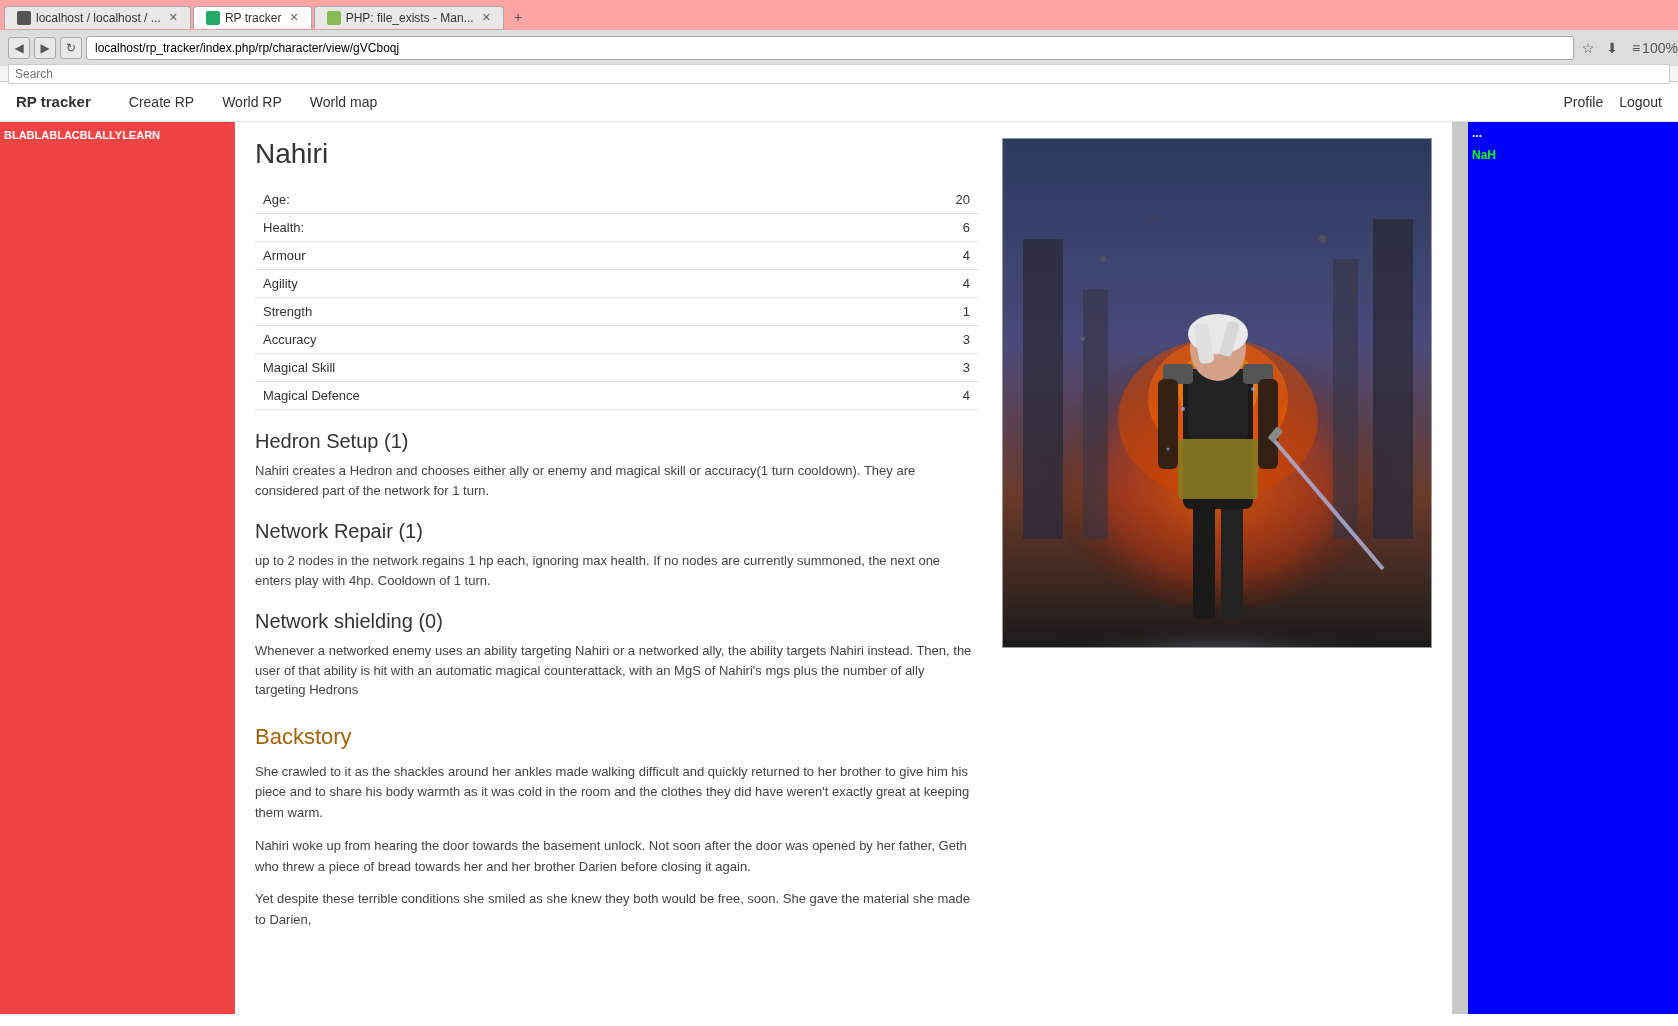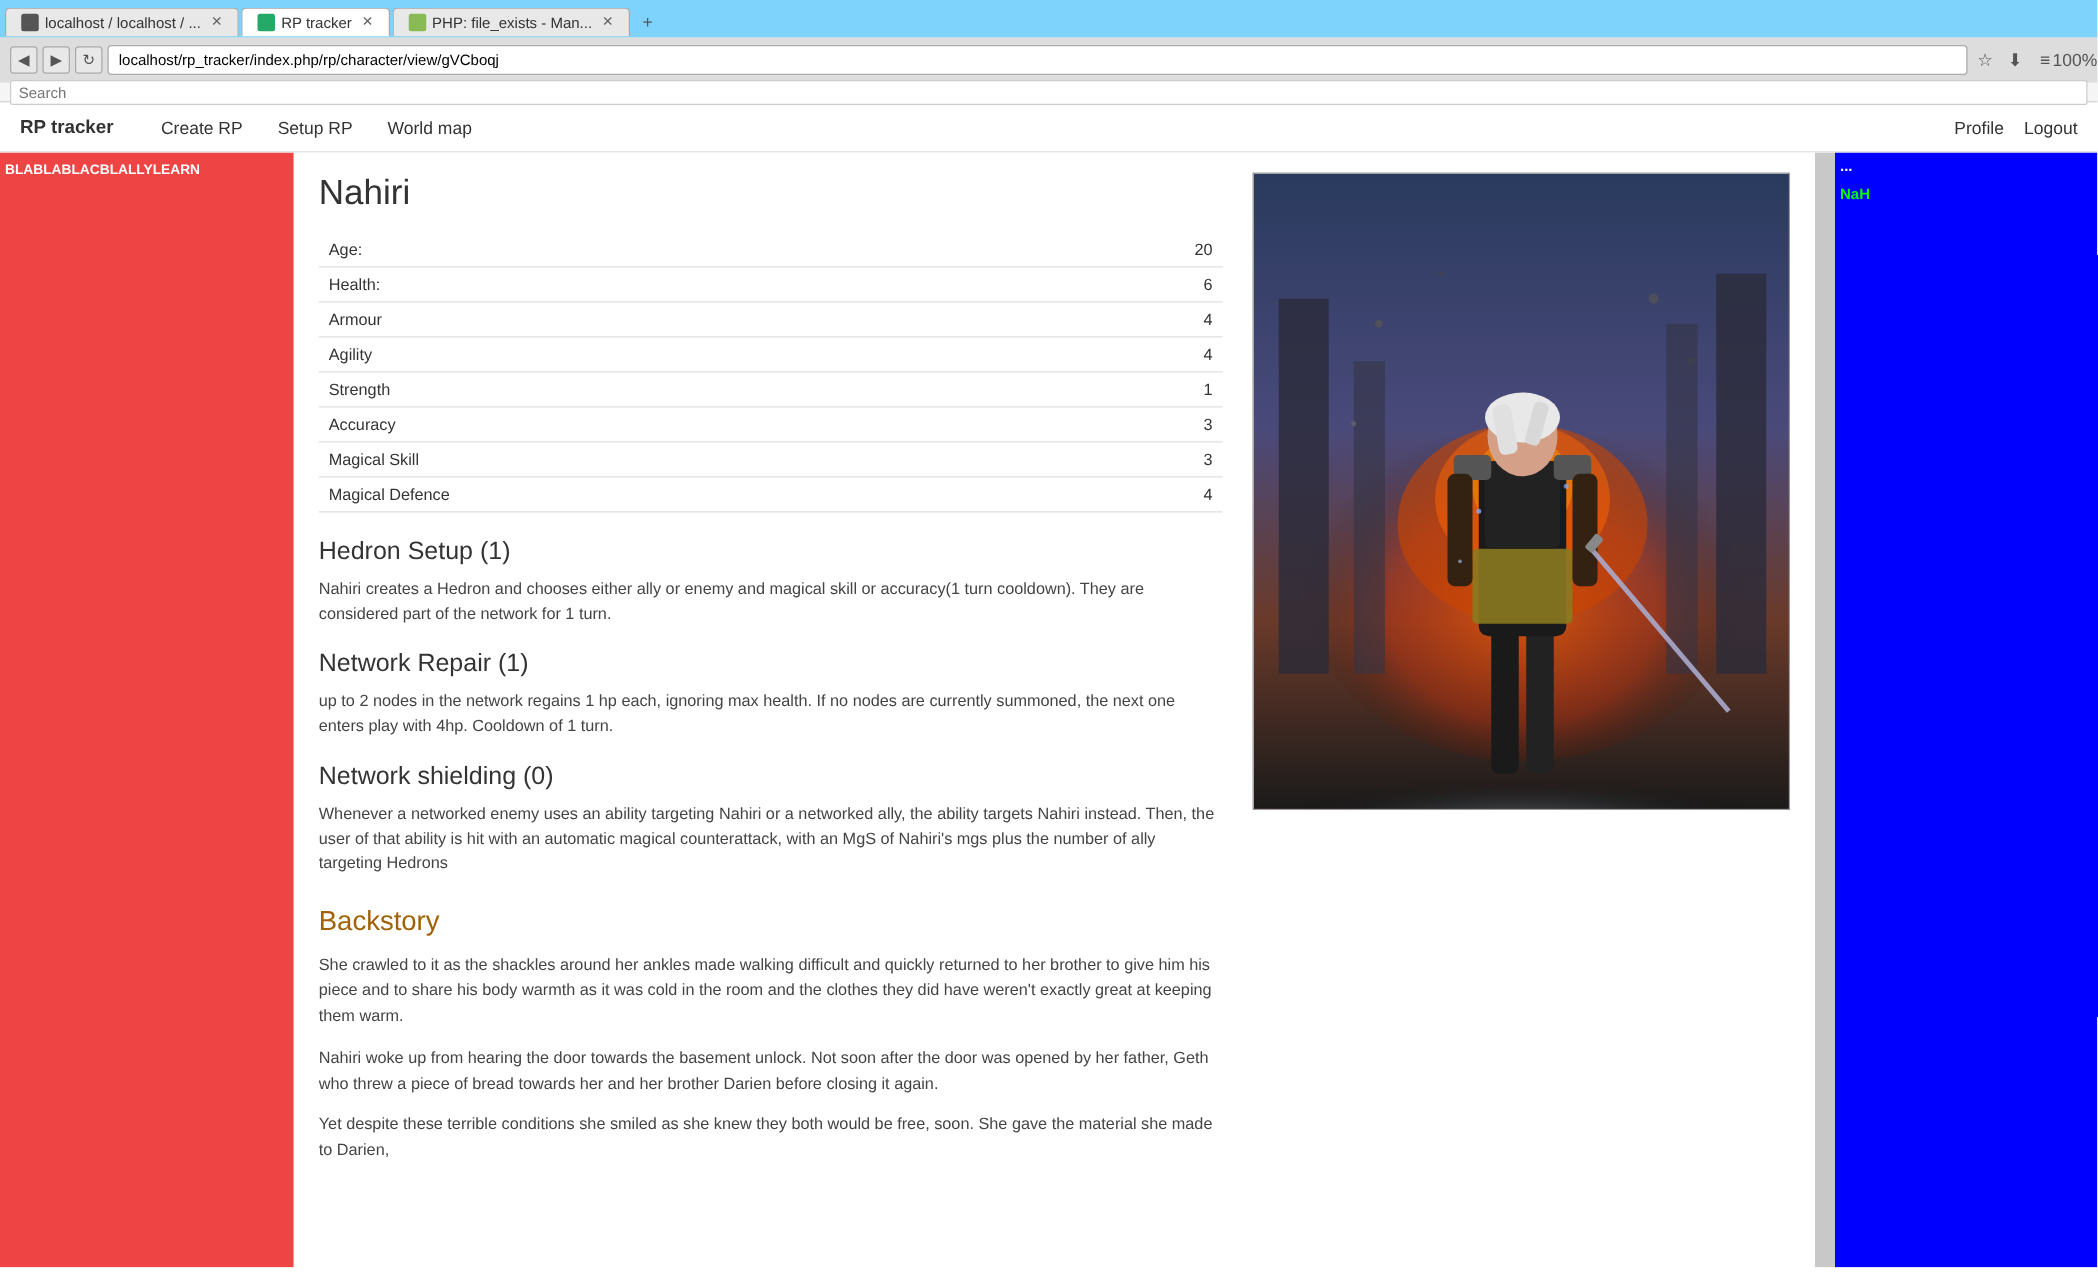--- a/index.html
+++ b/index.html
@@ -1,20 +1,20 @@
 <!DOCTYPE html>
 <html><head>
   <meta charset="utf-8">
   <style>
     * { margin: 0; padding: 0; box-sizing: border-box; }
     body { font-family: Arial, sans-serif; font-size: 14px; background: #fff; color: #333; }
 
     
     .browser-chrome { background: #ddd; }
-    .tab-bar { display: flex; align-items: center; background: #7dd3fc; padding: 4px 4px 0; height: 30px; }
+    .tab-bar { display: flex; align-items: center; background: #fca5a5; padding: 4px 4px 0; height: 30px; }
     .tab { display: flex; align-items: center; padding: 4px 12px; border-radius: 4px 4px 0 0; font-size: 12px; cursor: pointer; background: #e8e8e8; margin-right: 2px; border: 1px solid #aaa; border-bottom: none; }
     .tab.active { background: #fff; }
     .tab .favicon { width: 14px; height: 14px; margin-right: 5px; background: #555; border-radius: 2px; display: inline-block; }
     .tab .close-btn { margin-left: 8px; color: #666; font-size: 11px; cursor: pointer; }
     .tab-add { padding: 4px 8px; font-size: 14px; color: #555; cursor: pointer; background: none; border: none; }
 
     .address-bar-row { display: flex; align-items: center; background: #ddd; padding: 4px 8px; gap: 4px; height: 36px; }
     .nav-btn { width: 22px; height: 22px; border: 1px solid #aaa; background: #e8e8e8; border-radius: 3px; cursor: pointer; font-size: 12px; display: flex; align-items: center; justify-content: center; color: #555; }
     .address-bar { flex: 1; height: 24px; border: 1px solid #aaa; border-radius: 3px; padding: 8px 8px; font-size: 12px; background: #fff; }
     .browser-icons { display: flex; gap: 4px; }
@@ -108,21 +108,21 @@
 
   <div class="search-bar-row">
     <input class="search-input" type="text" placeholder="Search" style="">
   </div>
 </div>
 
 <div class="app-nav">
   <span class="app-nav-title">RP tracker</span>
   <div class="app-nav-links">
     <a class="app-nav-link">Create RP</a>
-    <a class="app-nav-link">Setup RP</a>
+    <a class="app-nav-link">World RP</a>
     <a class="app-nav-link">World map</a>
   </div>
   <div class="app-nav-right">
     <a>Profile</a>
     <a>Logout</a>
   </div>
 </div>
 
 <div class="main-layout">
 

